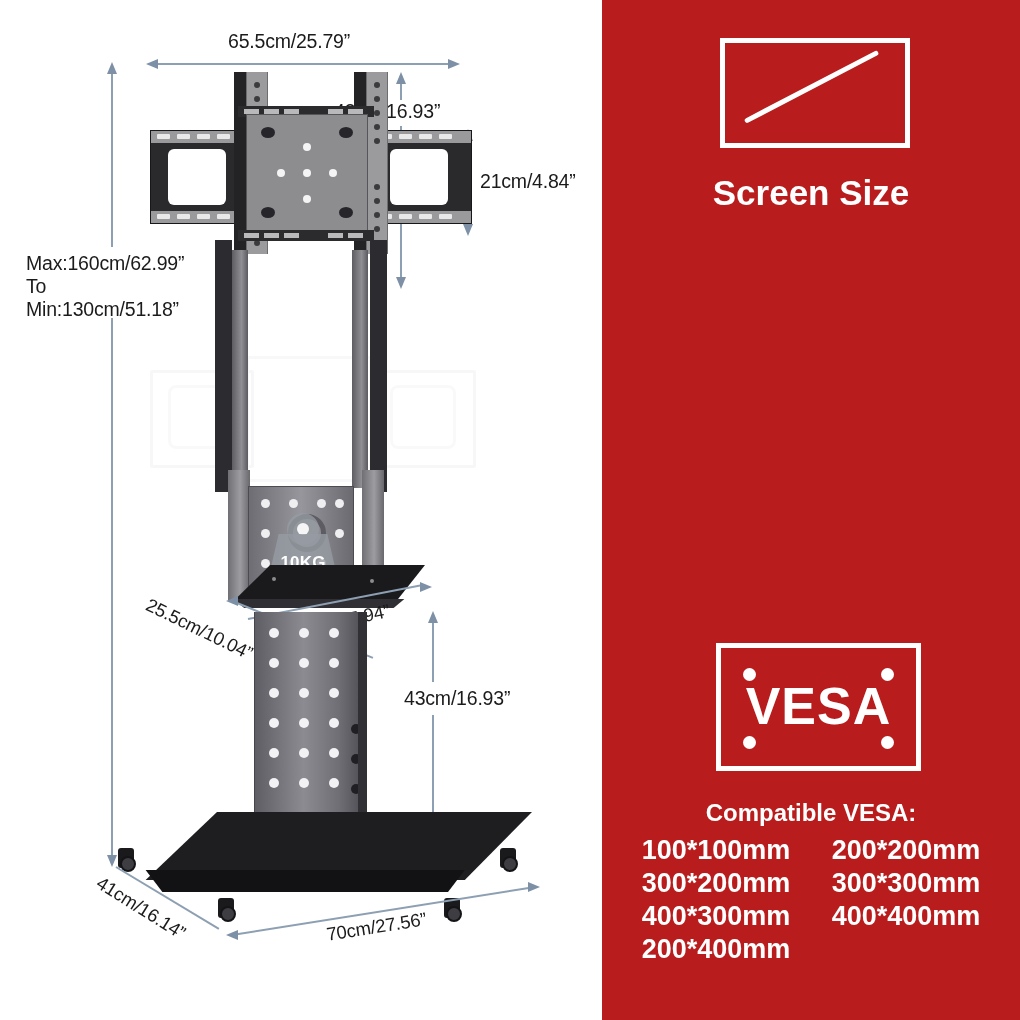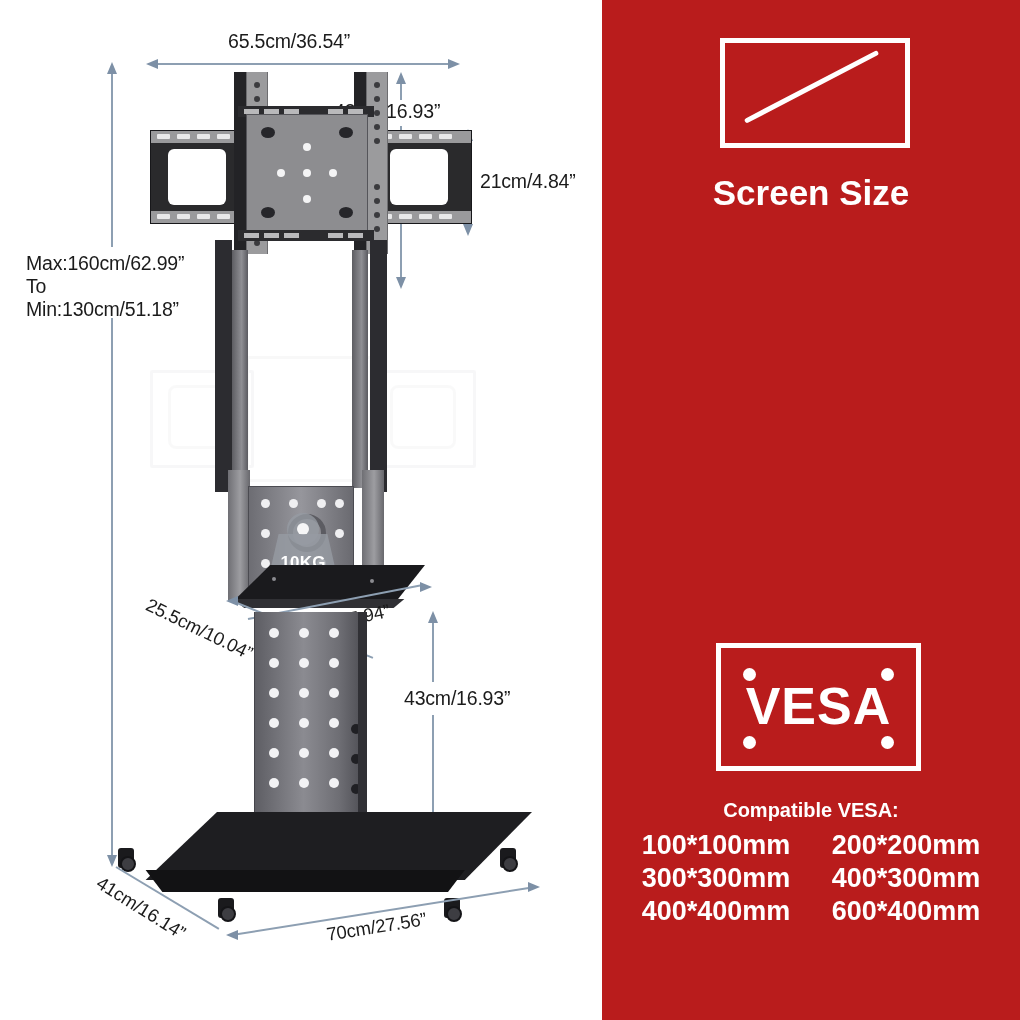--- a/index.html
+++ b/index.html
@@ -136,21 +136,21 @@
              padding:0 24px;box-sizing:border-box;}
   .vesa-grid span{font-size:27px;font-weight:bold;color:#fff;text-align:center;white-space:nowrap;}
 </style>
 </head>
 <body>
 
 <div id="page">
 
   <div id="left-panel">
 
-    <div class="dim-text" style="left:228px;top:30px;">65.5cm/36.54”</div>
+    <div class="dim-text" style="left:228px;top:30px;">65.5cm/25.79”</div>
     <div class="dim-line-h" style="left:152px;top:63px;width:300px;"></div>
     <div class="arrow arw-l" style="left:146px;top:59px;"></div>
     <div class="arrow arw-r" style="left:448px;top:59px;"></div>
 
     <div class="dim-text" style="left:334px;top:100px;">43cm/16.93”</div>
     <div class="dim-line-v" style="left:400px;top:82px;height:18px;"></div>
     <div class="dim-line-v" style="left:400px;top:126px;height:152px;"></div>
     <div class="arrow arw-u" style="left:396px;top:72px;"></div>
     <div class="arrow arw-d" style="left:396px;top:277px;"></div>
 
@@ -370,24 +370,25 @@
 
 
     <div class="sec" style="top:620px;height:400px;">
       <div id="vesa-icon">
         <span class="dot" style="left:22px;top:20px;"></span>
         <span class="dot" style="left:160px;top:20px;"></span>
         <span class="dot" style="left:22px;top:88px;"></span>
         <span class="dot" style="left:160px;top:88px;"></span>
         <div class="word">VESA</div>
       </div>
-      <div class="cap" style="margin-top:178px;font-size:20px;"><span>Compatible VESA:</span></div>
+      <div class="cap" style="margin-top:178px;font-size:24px;"><span>Compatible VESA:</span></div>
       <div class="vesa-grid" style="margin-top:8px;">
         <span>100*100mm</span>
         <span>200*200mm</span>
+        <span>300*200mm</span>
         <span>300*300mm</span>
         <span>400*300mm</span>
         <span>400*400mm</span>
-        <span>600*400mm</span>
+        <span>200*400mm</span>
       </div>
     </div>
   </div>
 </div>
 
 </body></html>

